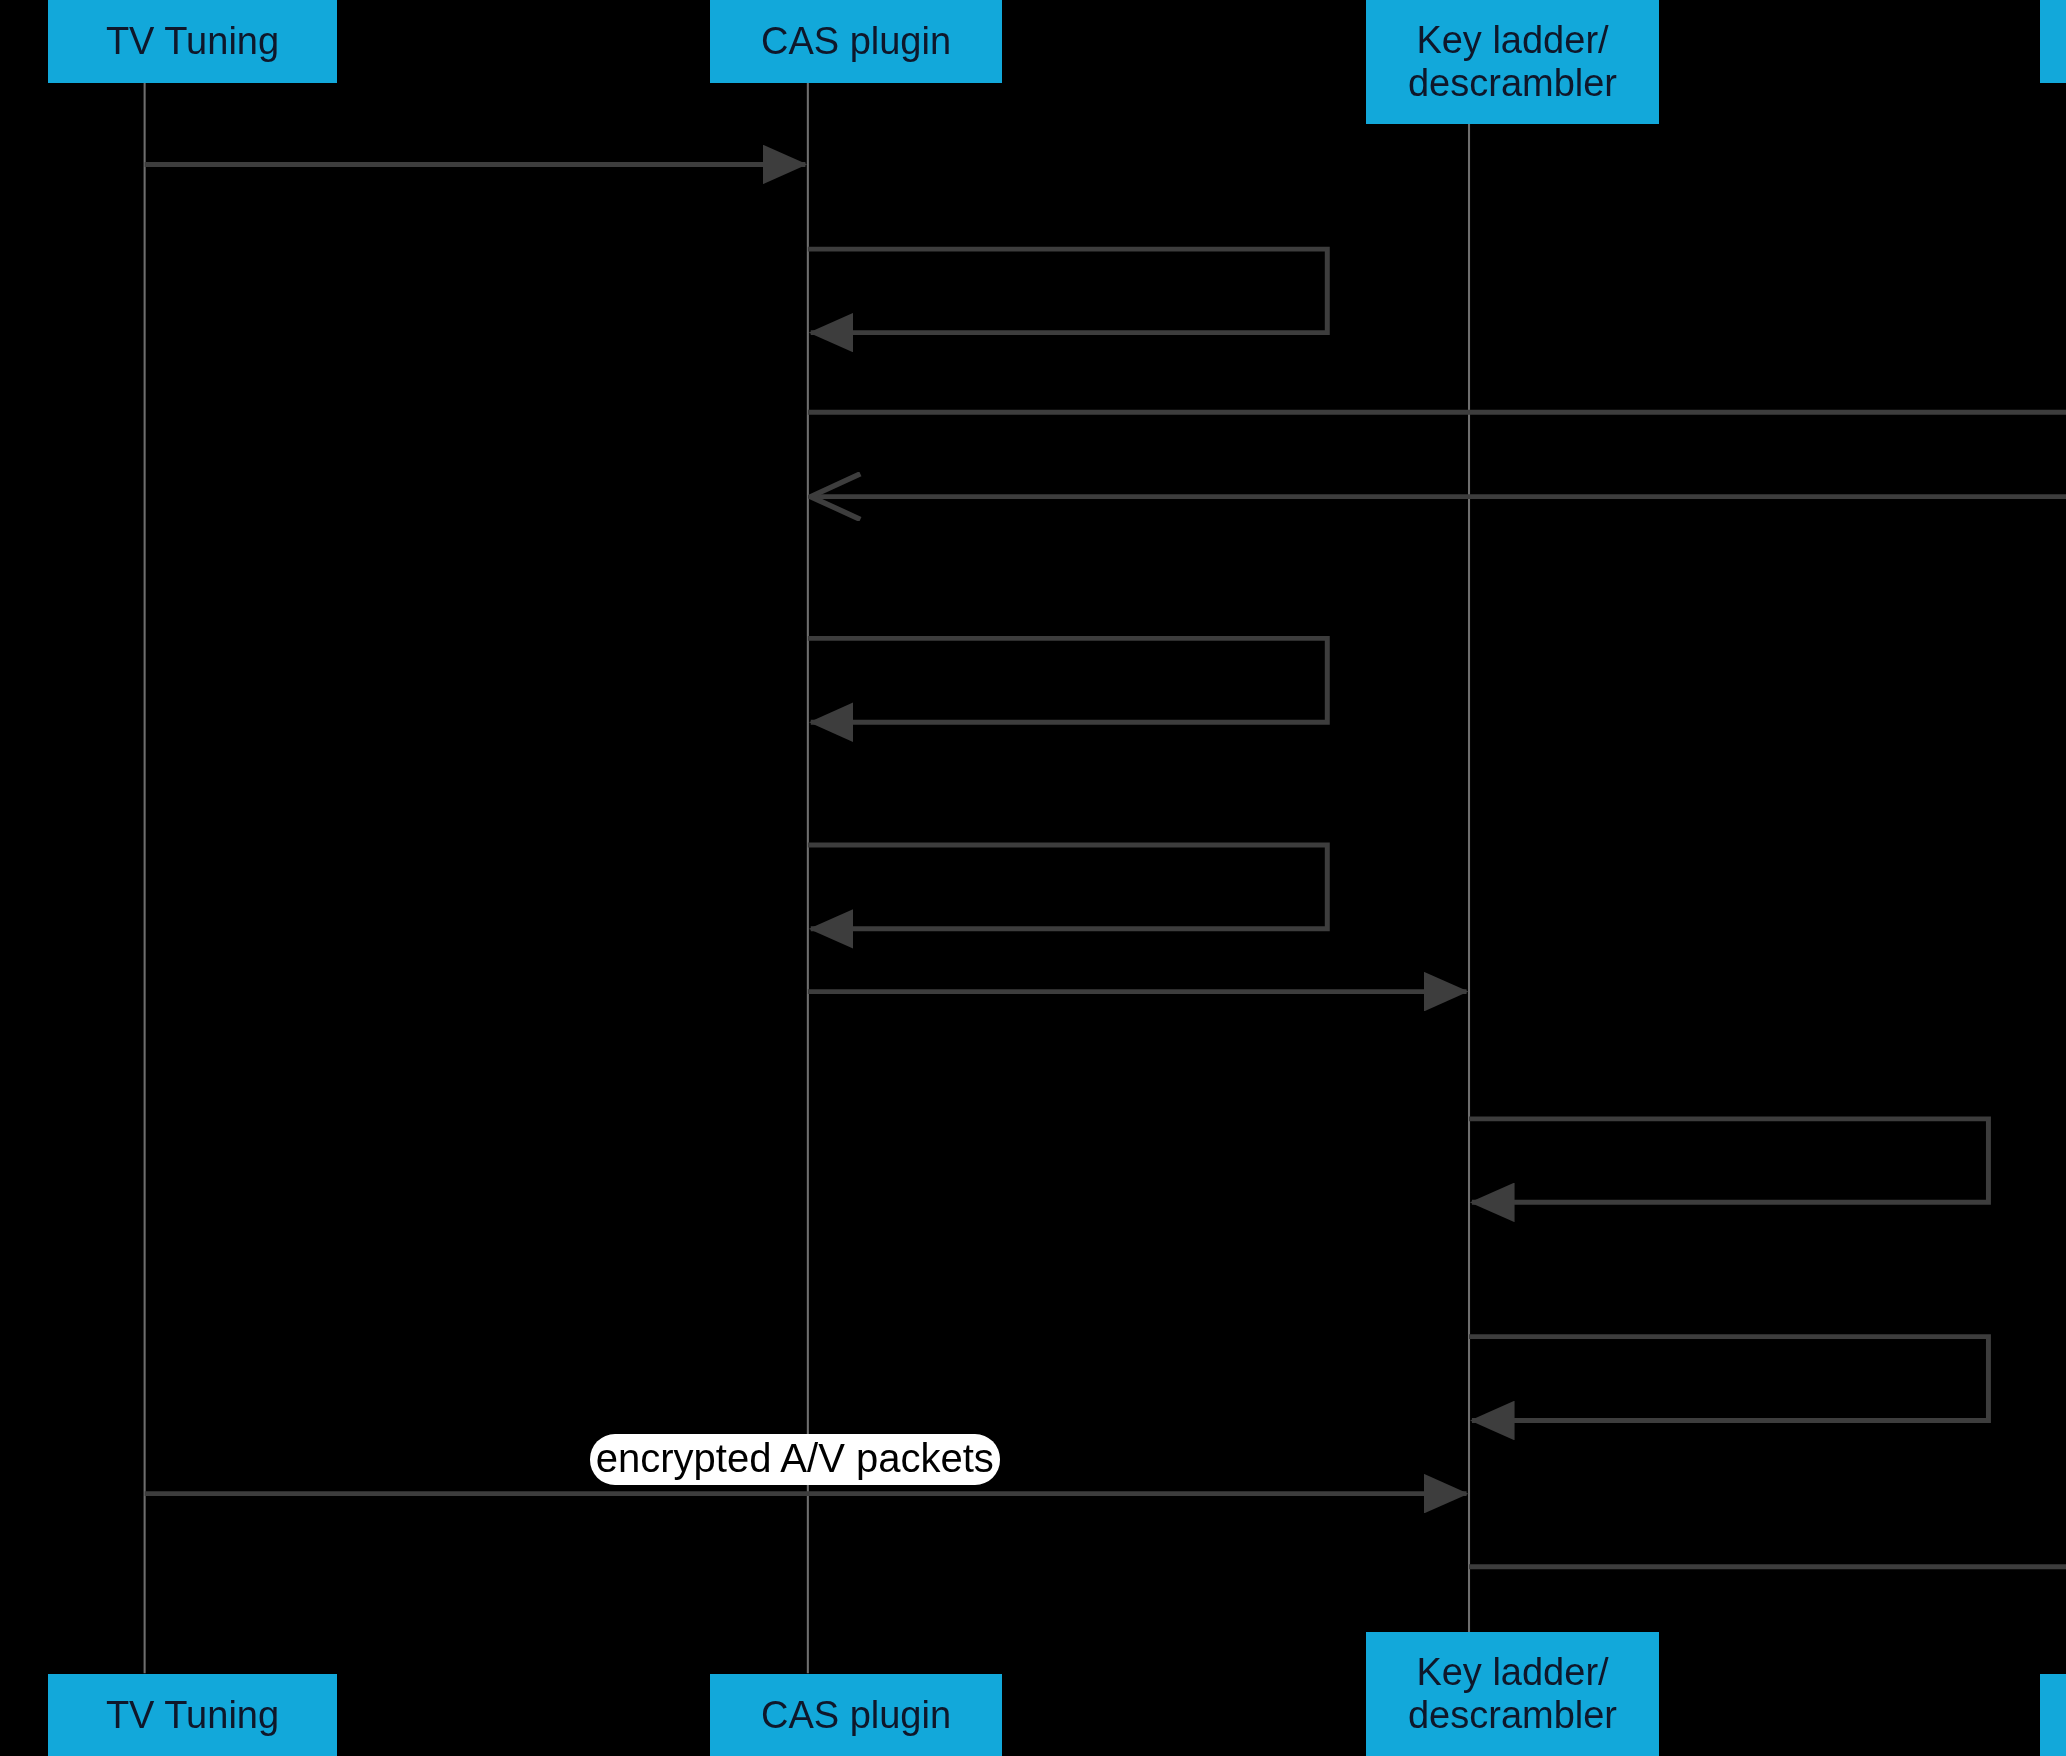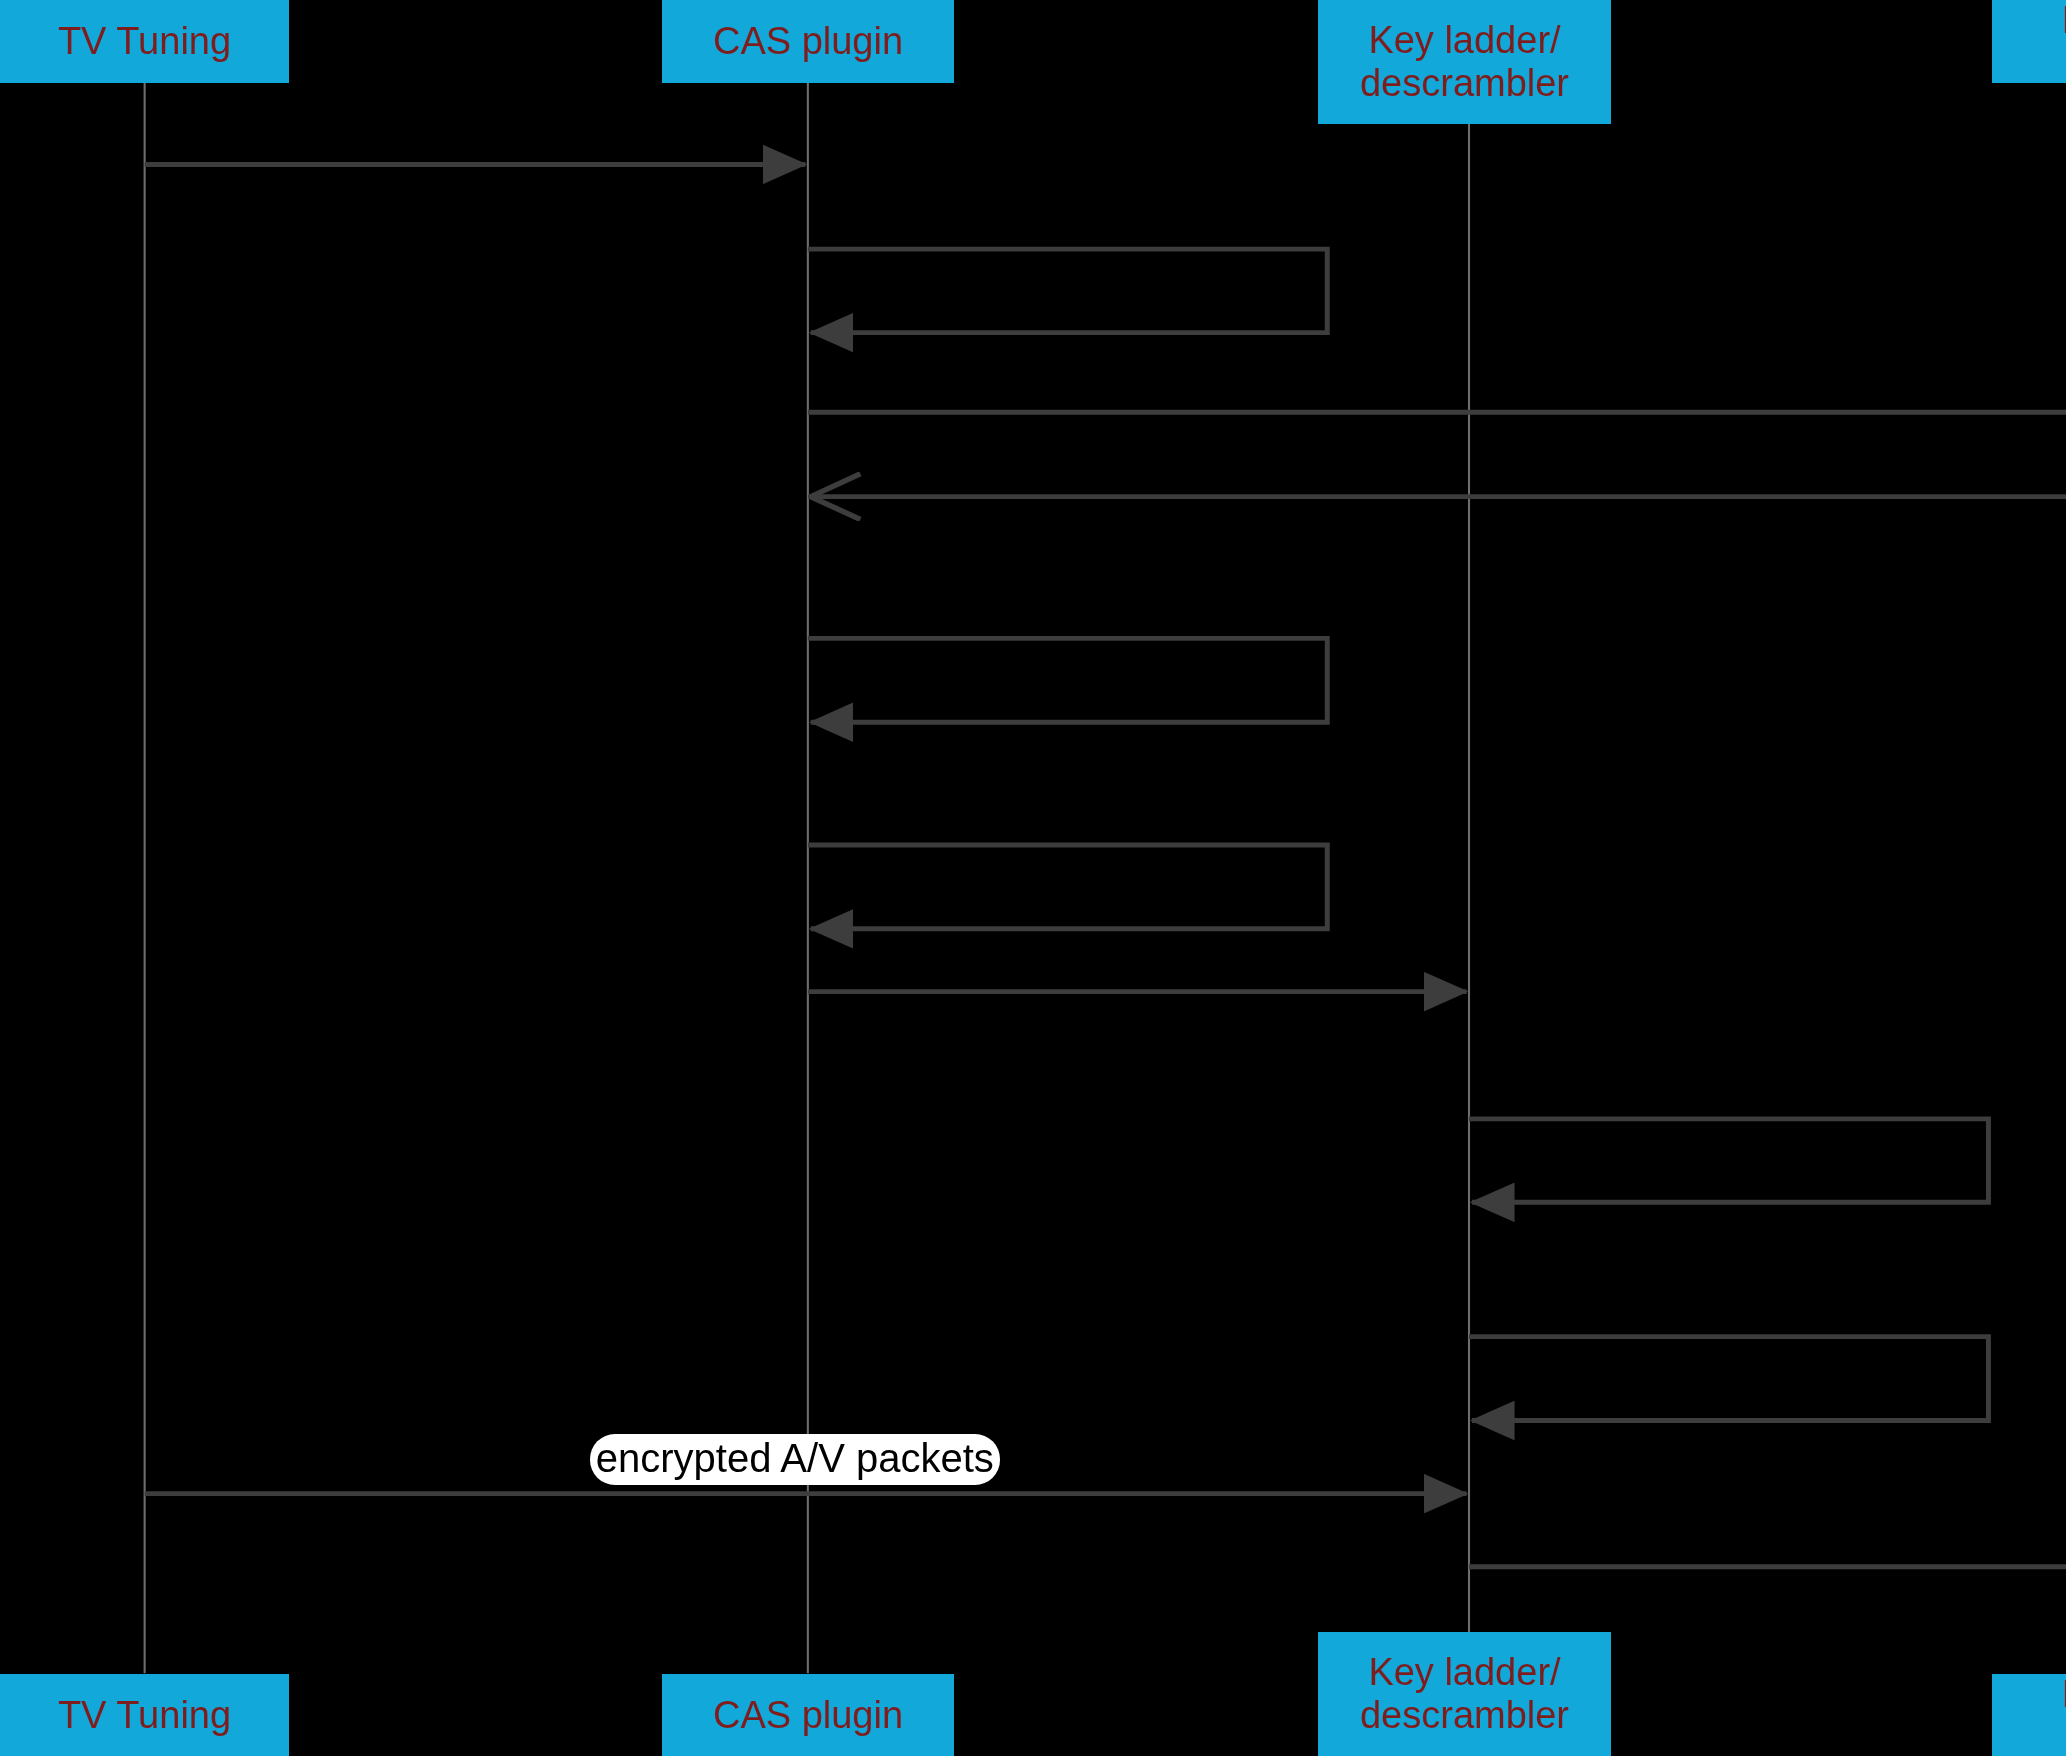--- a/index.html
+++ b/index.html
@@ -33,28 +33,29 @@
     stroke-width: 12;
     fill: none;
   }
   .actor-box {
     position: absolute;
     background: #12a8da;
     display: flex;
     align-items: center;
     justify-content: center;
     text-align: center;
-    color: #7f1d1d;
+    color: #0f172a;
     font-family: "Liberation Sans", sans-serif;
     font-size: 38px;
     line-height: 1.12;
     letter-spacing: 0px;
     box-sizing: border-box;
     padding: 0 6.6px;
     white-space: pre-line;
+    margin-left: 48px;
   }
   .msg-label {
     position: absolute;
     background: #ffffff;
     color: #000000;
     font-family: "Liberation Sans", sans-serif;
     font-size: 40px;
     line-height: 1.0;
     padding: 4.1px 5.8px 6.6px 5.8px;
     white-space: nowrap;

